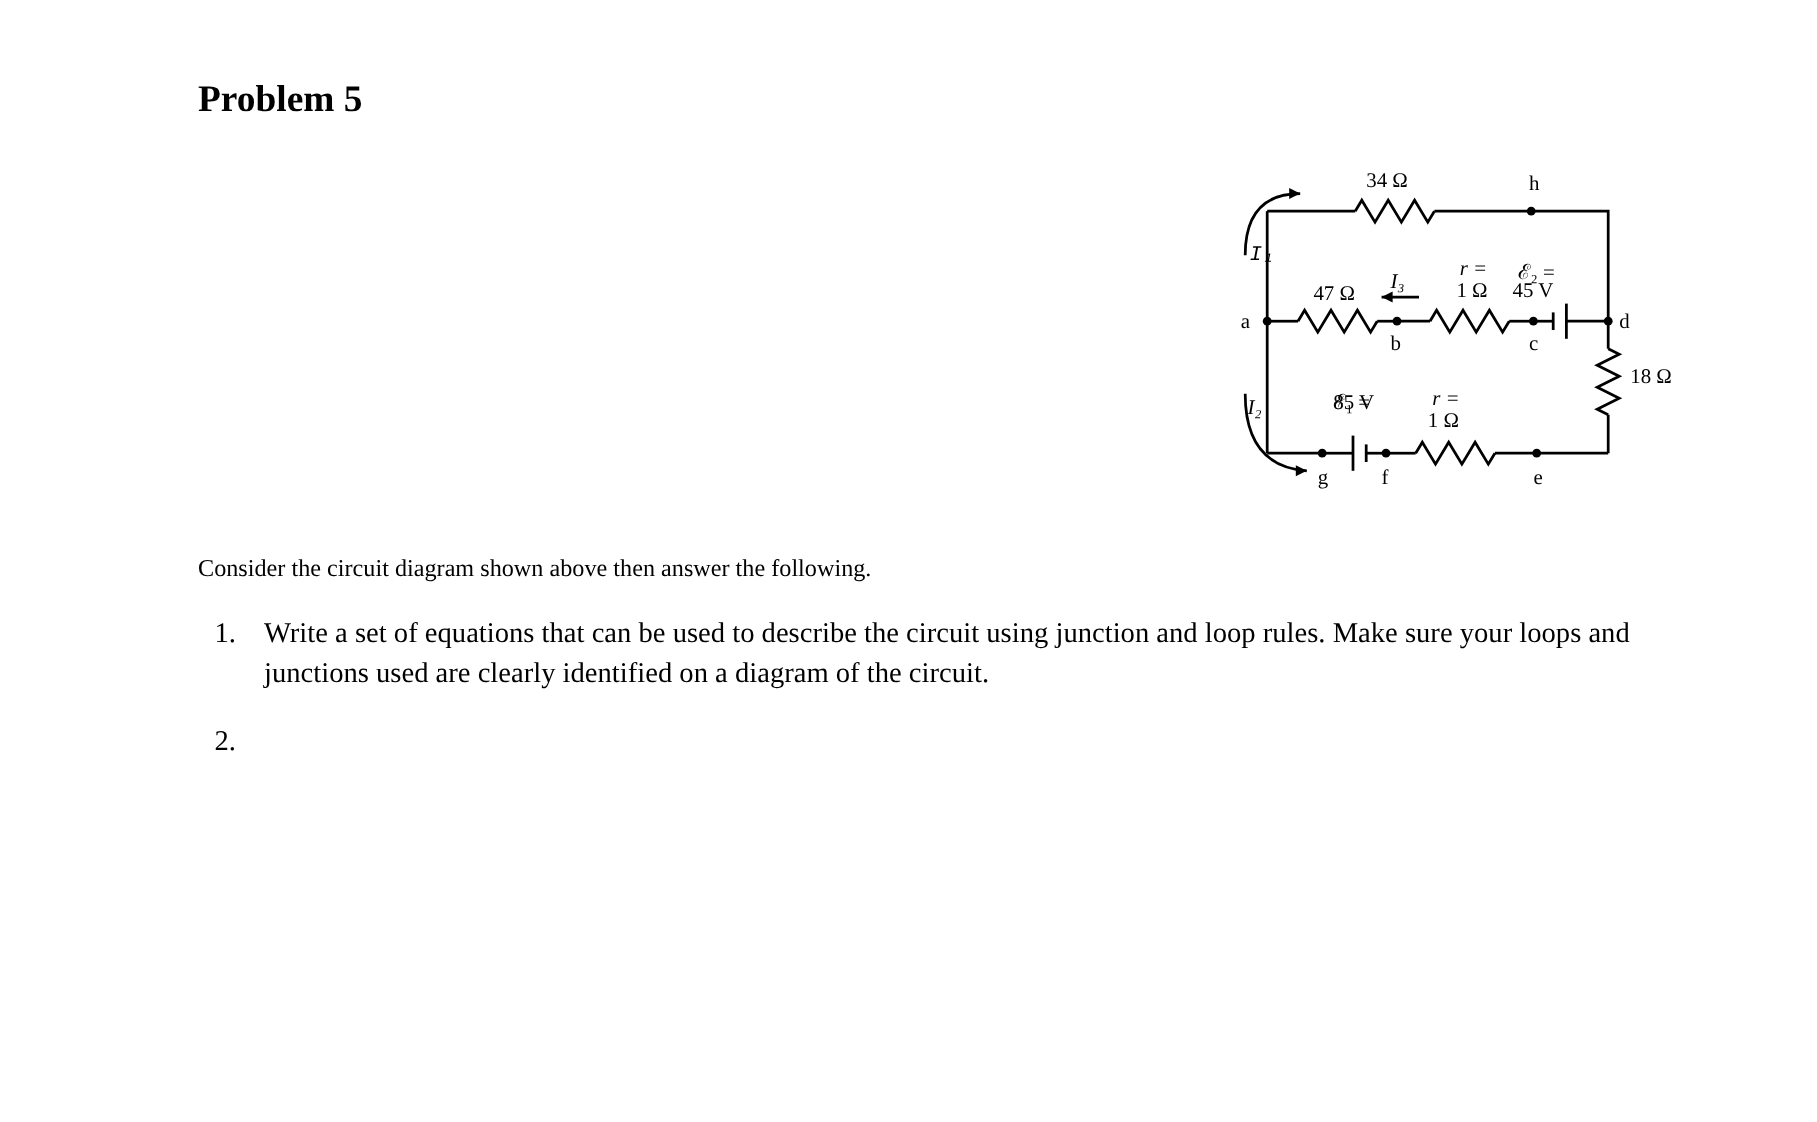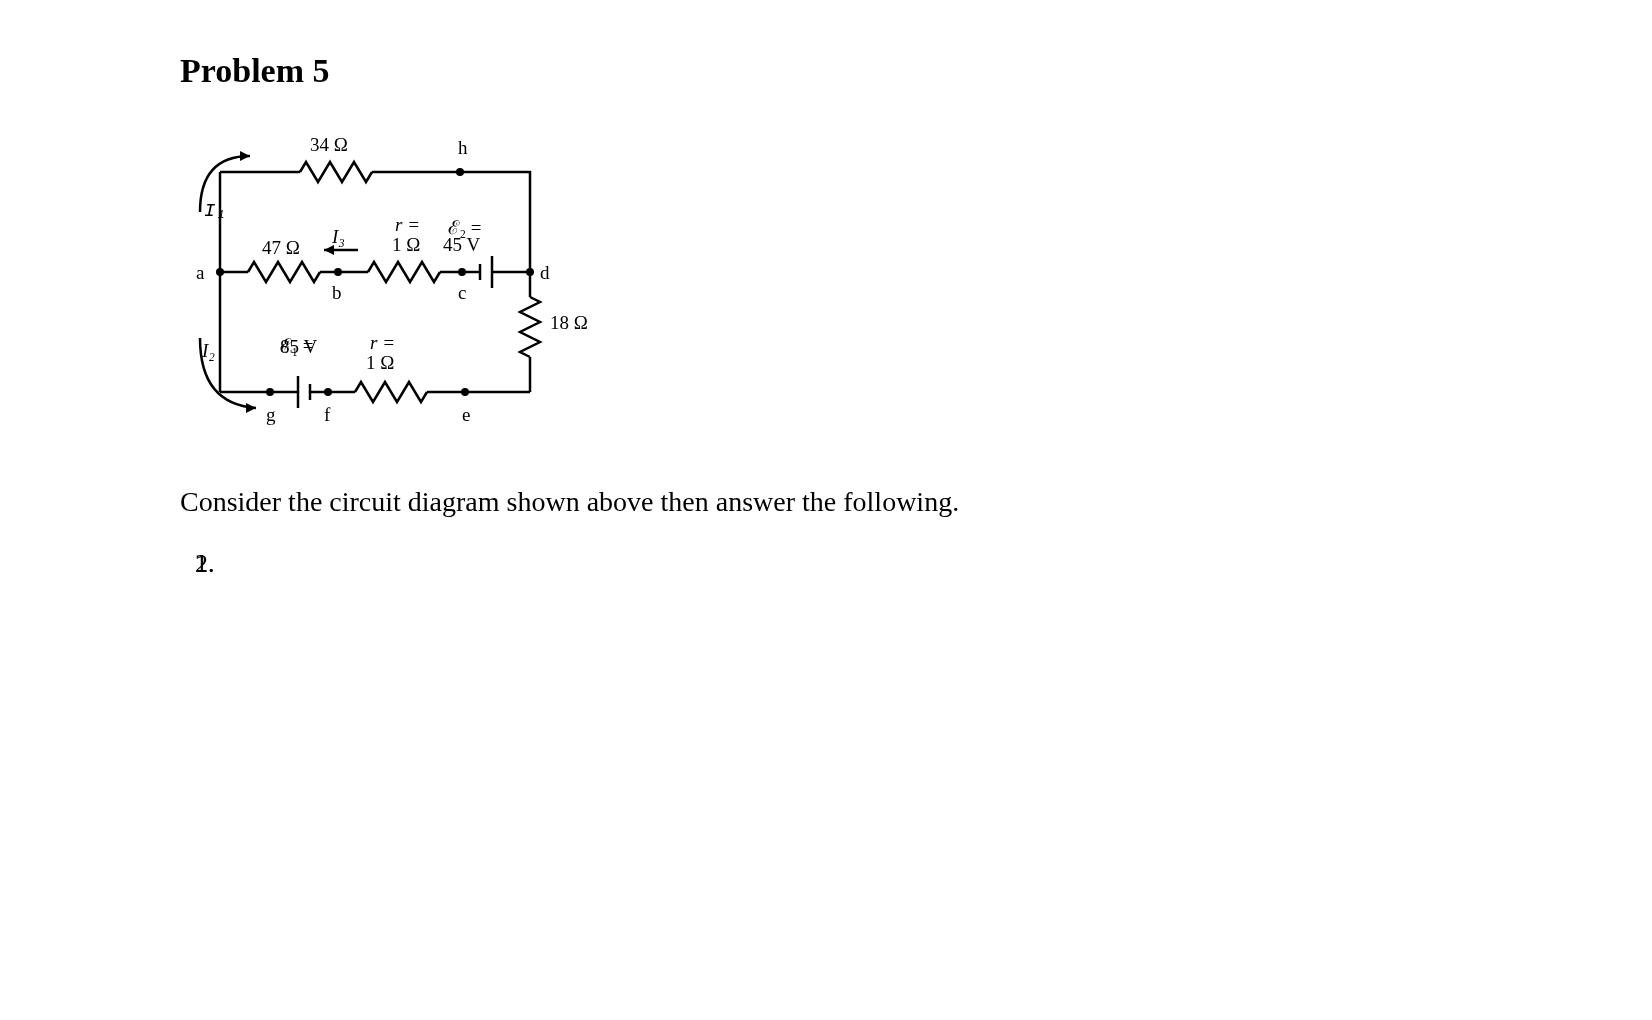--- a/index.html
+++ b/index.html
@@ -6,31 +6,31 @@
     margin: 0;
     padding: 0;
     background: #fff;
     font-family: "Times New Roman", Times, serif;
     color: #000;
   }
   .page {
     width: 1652px;
     height: 1020px;
     box-sizing: border-box;
-    padding: 52px 140px 60px 180px;
+    padding: 72px 140px 60px 180px;
     position: relative;
   }
   .heading {
     font-size: 34px;
     font-weight: bold;
     margin-bottom: 30px;
   }
   .figure-wrap {
     display: flex;
-    justify-content: flex-start;
+    justify-content: flex-end;
     margin-bottom: 40px;
     margin-top: 42px;
   }
   .figure {
     position: relative;
     width: 400px;
     height: 310px;
     font-family: "Times New Roman", serif;
     font-size: 19px;
   }
@@ -38,21 +38,21 @@
   .figure .node { font-size: 19px; }
   .figure .ital { font-style: italic; }
 
   svg { overflow: visible; }
   .wire { stroke: #000; stroke-width: 2.5; fill: none; }
   .dot  { fill: #000; }
   .arrow { stroke: #000; stroke-width: 2.5; fill: none; }
   .arrowf { fill: #000; }
 
   .body-text {
-    font-size: 28px;
+    font-size: 22px;
     line-height: 1.4;
     margin: 20px 0 25px 0;
   }
   .list {
     list-style: none;
     padding-left: 60px;
     margin: 0;
   }
   .list li {
     font-size: 26px;
@@ -194,19 +194,20 @@
       <span class="lbl node" style="left:282px; top:272px;">e</span>
 
     </div>
   </div>
 
   <div class="body-text">Consider the circuit diagram shown above then answer the following.</div>
 
   <ol class="list">
     <li>
       <span class="num">1.</span>
+      <span>Write a set of equations that can be used to describe the circuit using junction and loop rules. Make sure your loops and junctions used are clearly identified on a diagram of the circuit.</span>
     </li>
     <li>
       <span class="num">2.</span>
     </li>
   </ol>
 
 </div>
 
 </body></html>

